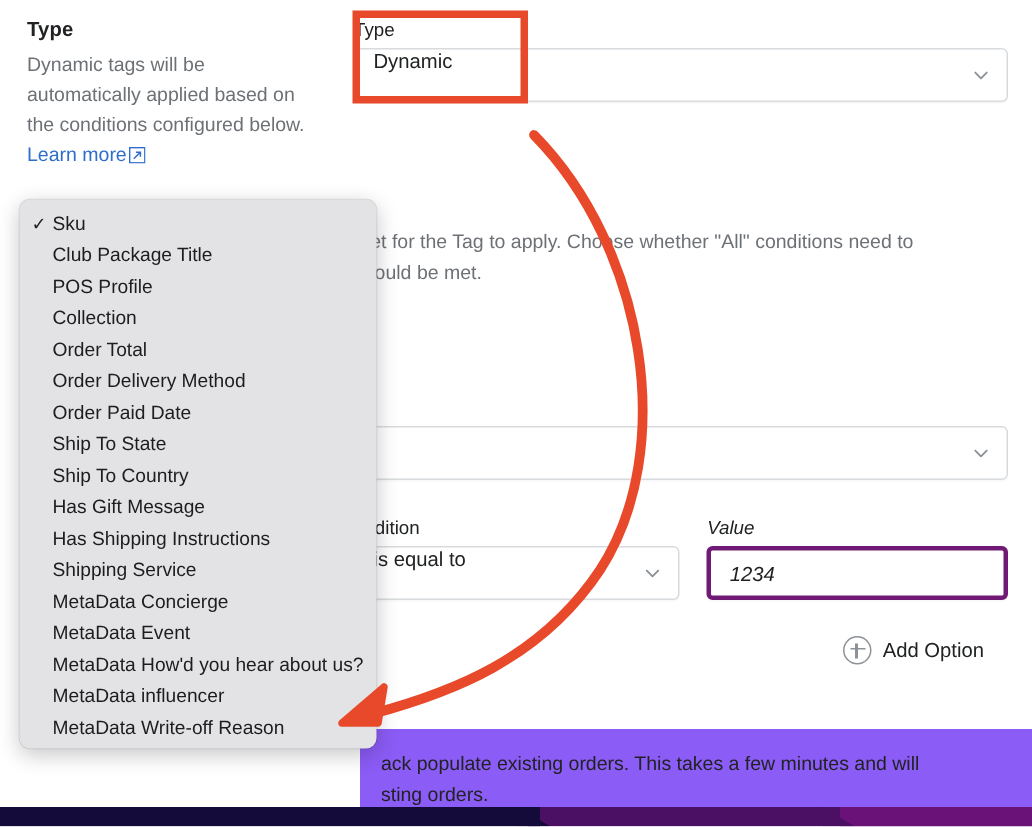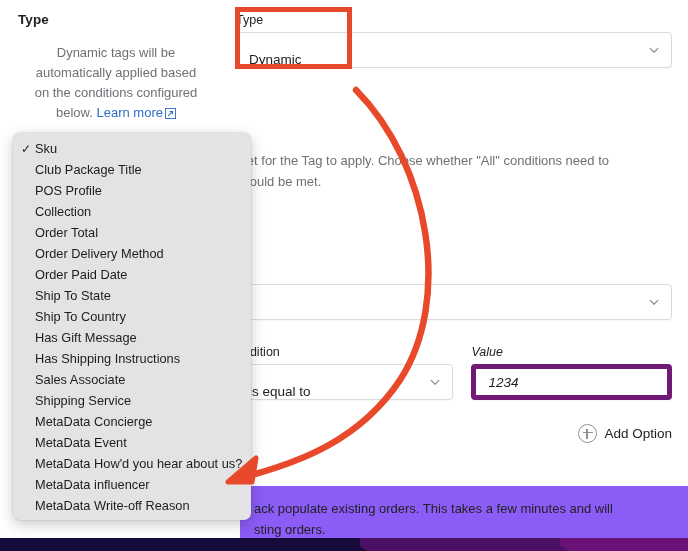--- a/index.html
+++ b/index.html
@@ -38,22 +38,21 @@
     font-size: 13.5px;
     font-weight: bold;
     color: #202223;
     margin: 0 0 6px 0;
     letter-spacing: 0.1px;
   }
   .section-desc {
     font-size: 13px;
     line-height: 20px;
     color: #6d7175;
-    margin: 16px;
-    text-align: center;
+    margin: 0;
   }
   .link {
     color: #2c6ecb;
     text-decoration: none;
     cursor: pointer;
   }
   .ext-icon {
     display: inline-block;
     vertical-align: -2px;
     margin-left: 2px;
@@ -78,41 +77,41 @@
   }
 
   .select-box {
     position: relative;
     box-sizing: border-box;
     height: 36px;
     background: #ffffff;
     border: 1px solid #d8dbdd;
     border-radius: 4px;
     display: flex;
-    align-items: flex-end;
+    align-items: flex-start;
     padding: 0 30px 0 12px;
     font-size: 13.5px;
     color: #202223;
     box-shadow: 0 1px 0 rgba(22,29,37,0.03);
   }
   .select-box .chev {
     position: absolute;
     right: 10px;
     top: 50%;
     transform: translateY(-50%);
     width: 14px;
     height: 14px;
     color: #8c9196;
     pointer-events: none;
   }
   .input-box {
     box-sizing: border-box;
     height: 36px;
     background: #ffffff;
-    border: 5px solid #701a75;
+    border: 3px solid #701a75;
     border-radius: 4px;
     display: flex;
     align-items: center;
     padding: 0 12px;
     font-size: 13.5px;
     color: #202223;
     box-shadow: 0 1px 0 rgba(22,29,37,0.03);
   }
 
   
@@ -143,21 +142,21 @@
     top: 344px;
     width: 436px;
     display: flex;
     gap: 18px;
   }
   #condition-row .col-cond { width: 219px; }
   #condition-row .col-val  { width: 202px; font-style: italic; }
 
   #add-option {
     position: absolute;
-    right: 16px;
+    right: 32px;
     top: 424px;
     display: flex;
     align-items: center;
     gap: 7px;
     font-size: 13.5px;
     color: #202223;
     cursor: pointer;
   }
   .plus-circle {
     width: 17px;
@@ -403,24 +402,20 @@
       <div class="menu-item">
         <span class="tick"></span>
         <span class="mlabel">Has Gift Message</span>
       </div>
       <div class="menu-item">
         <span class="tick"></span>
         <span class="mlabel">Has Shipping Instructions</span>
       </div>
       <div class="menu-item">
         <span class="tick"></span>
-        <span class="mlabel">Sales Associate</span>
-      </div>
-      <div class="menu-item">
-        <span class="tick"></span>
         <span class="mlabel">Shipping Service</span>
       </div>
       <div class="menu-item">
         <span class="tick"></span>
         <span class="mlabel">MetaData Concierge</span>
       </div>
       <div class="menu-item">
         <span class="tick"></span>
         <span class="mlabel">MetaData Event</span>
       </div>

